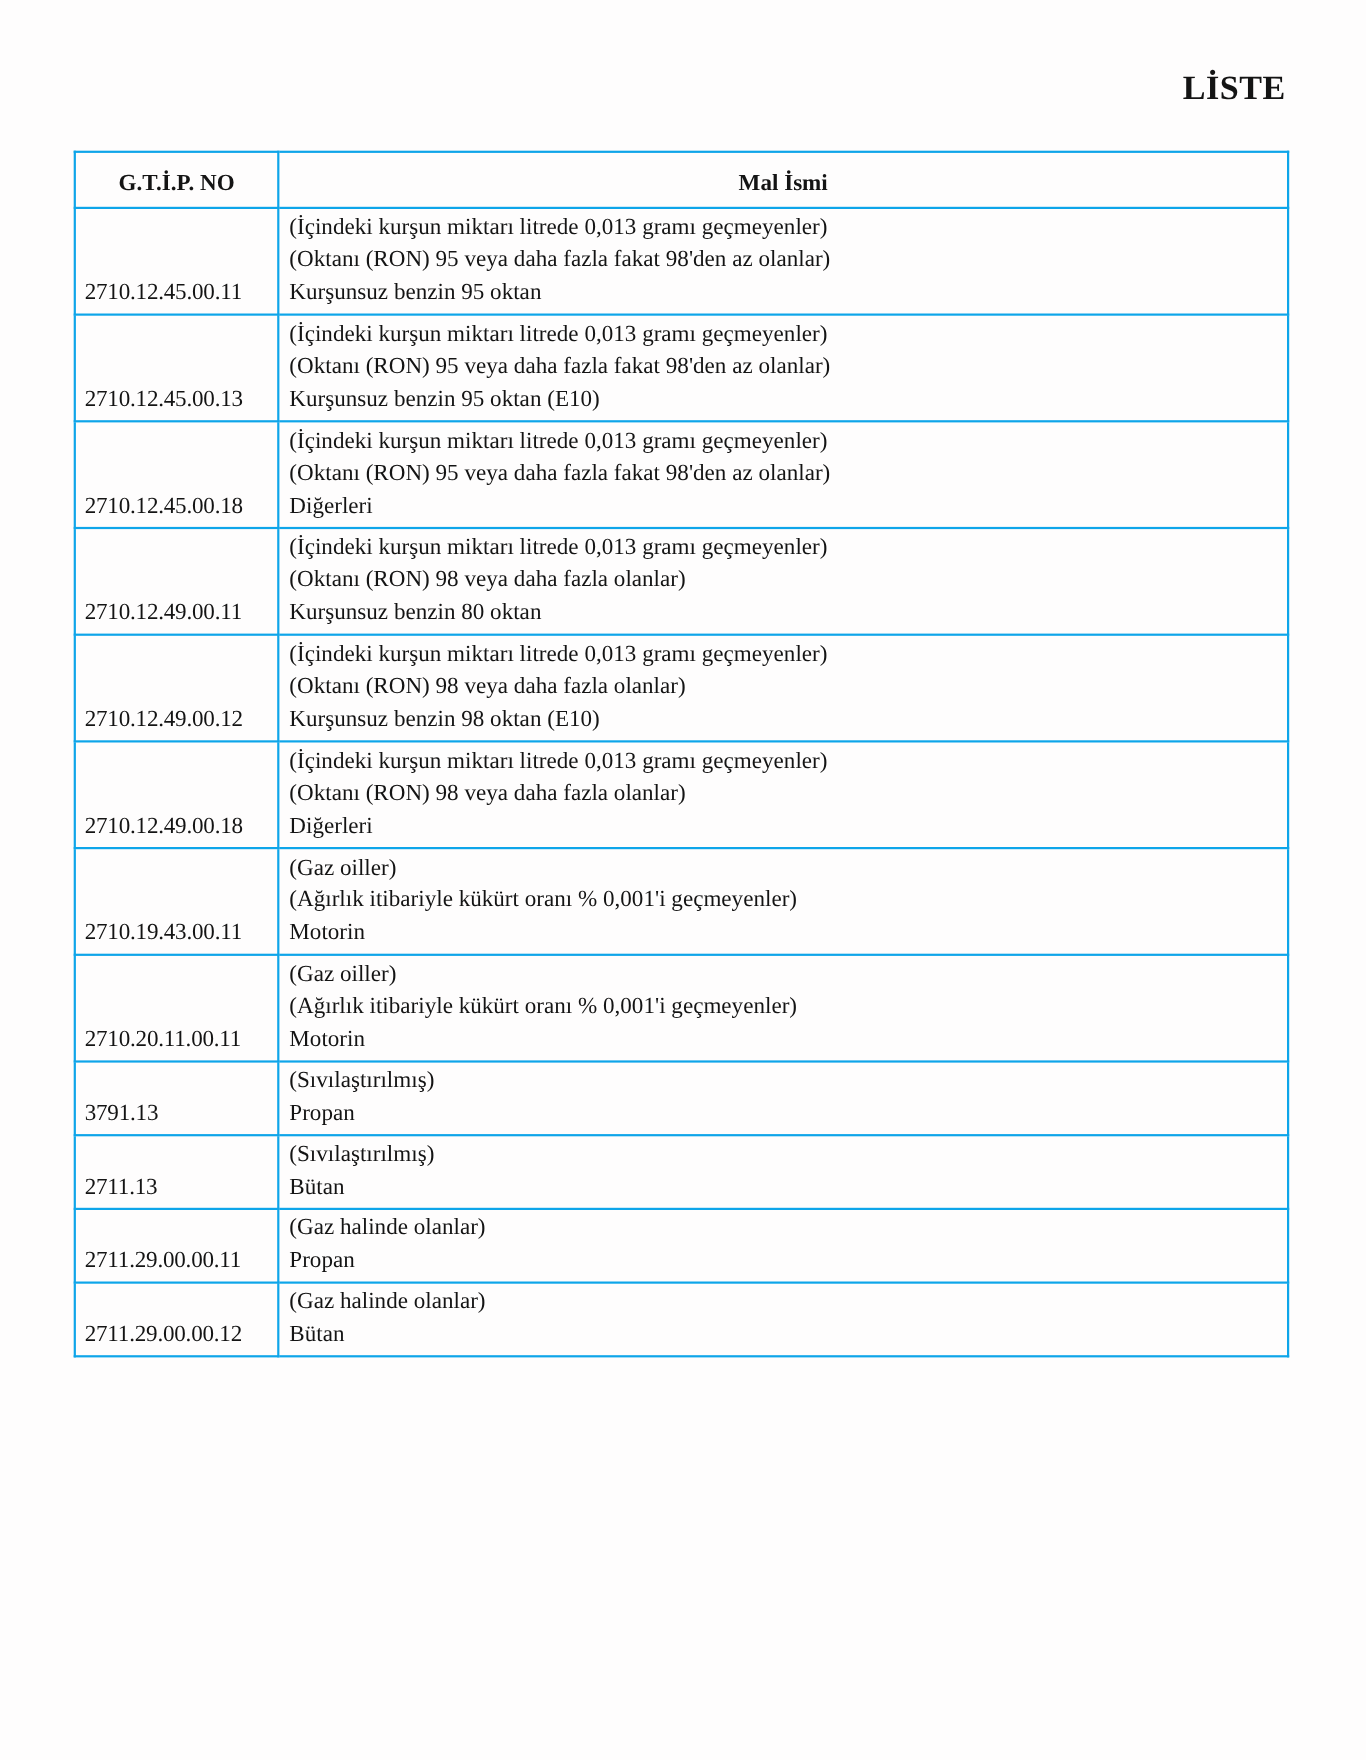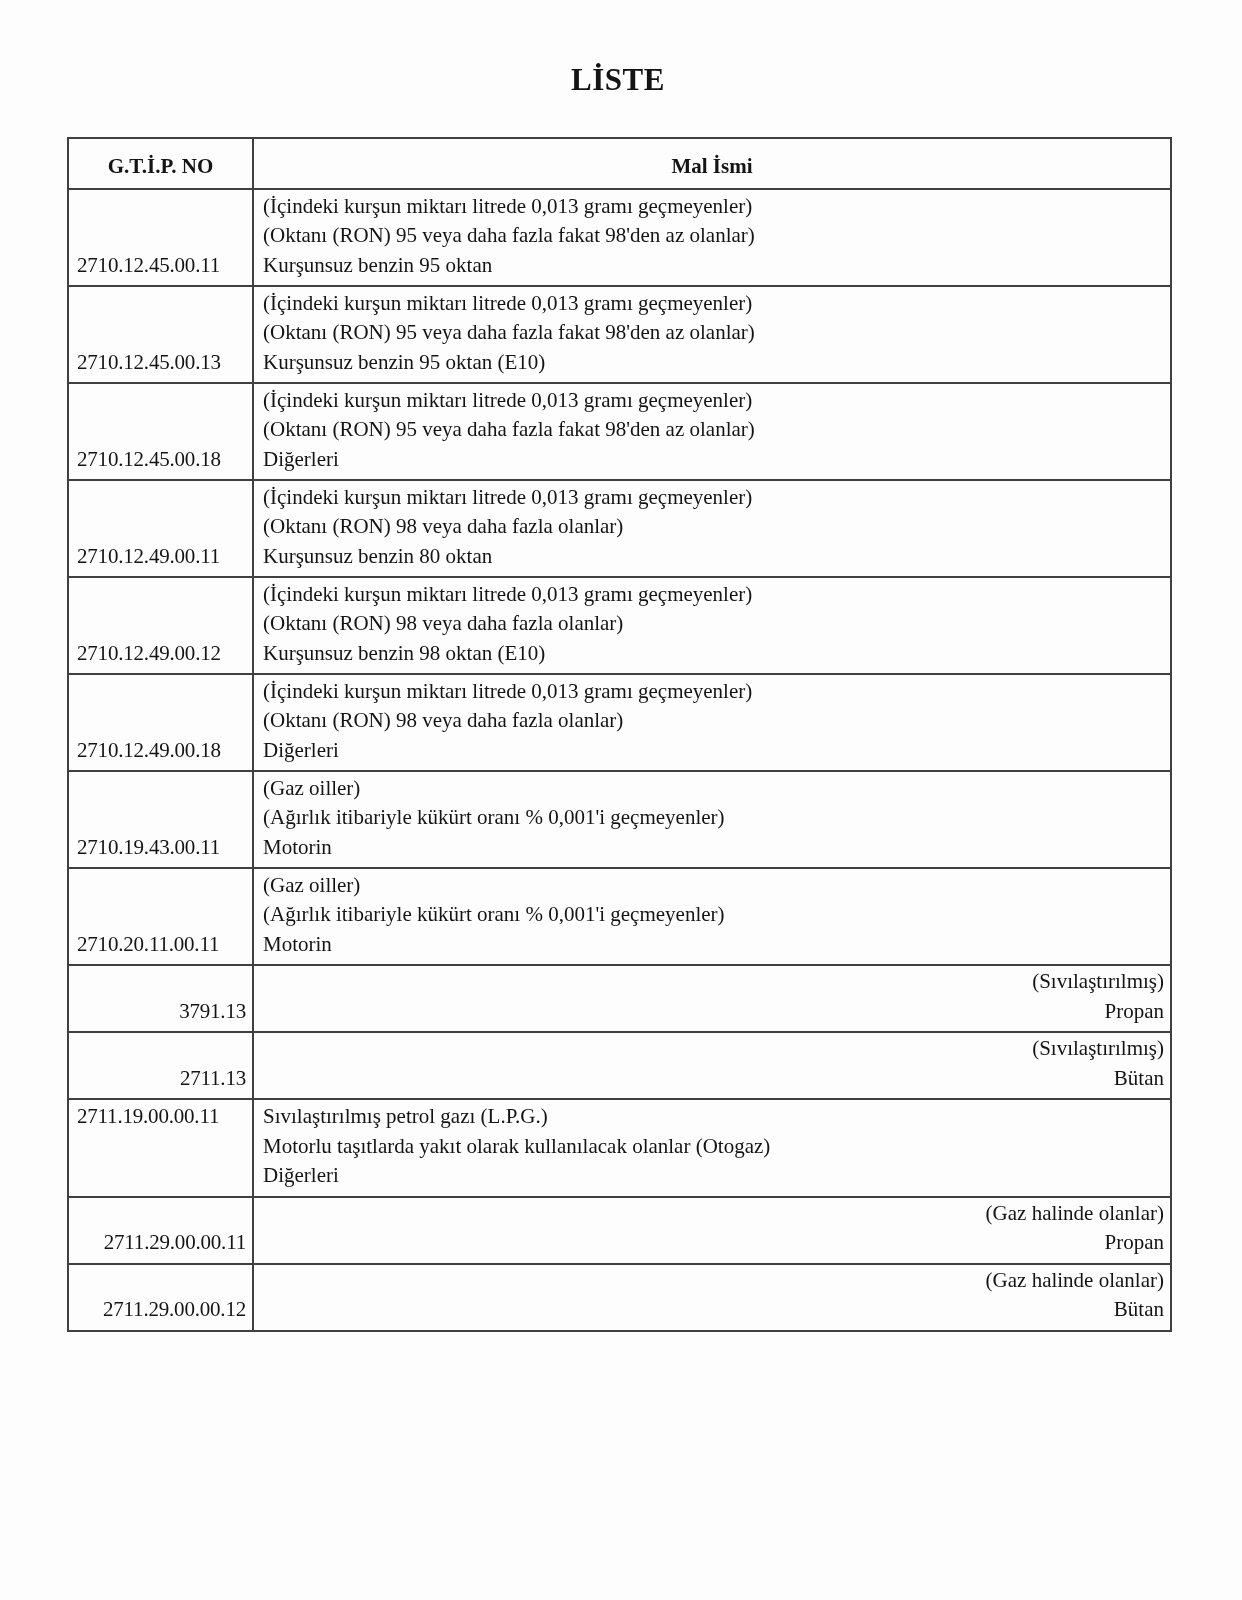--- a/index.html
+++ b/index.html
@@ -12,36 +12,36 @@
     body {
       position: relative;
       font-family: "Liberation Serif", "DejaVu Serif", serif;
       color: #141414;
     }
     .page-title {
       position: absolute;
       top: 62px;
       left: 67px;
       width: 1102px;
-      text-align: center;
+      text-align: right;
       font-size: 31px;
       font-weight: bold;
       letter-spacing: 0.5px;
       line-height: 36px;
     }
     table.list-table {
       position: absolute;
       top: 137px;
       left: 67px;
       width: 1103px;
       border-collapse: collapse;
       table-layout: fixed;
     }
     table.list-table td, table.list-table th {
-      border: 2px solid #404040;
+      border: 2px solid #0ea5e9;
       vertical-align: bottom;
       font-size: 21px;
       line-height: 29.5px;
     }
     col.c-code { width: 185px; }
     col.c-name { width: 918px; }
     th {
       height: 51px;
       font-weight: bold;
       text-align: center;
@@ -56,21 +56,21 @@
     }
     td.code.top { vertical-align: top; padding-top: 2px; }
     td.name {
       padding: 0 6px 5px 9px;
       margin-left: 45px;
     }
     td.name.top { vertical-align: top; padding-top: 2px; }
     .line { display: block; white-space: nowrap; }
     .line.bold { font-weight: normal; }
     tr.r3 td { height: 97px; }
-    tr.r2 td { height: 67px; text-align: right; }
+    tr.r2 td { height: 67px; }
     tr.r3top td { height: 97px; }
   </style>
 </head>
 <body>
 
 <div class="page-title">LİSTE</div>
 
 <table class="list-table">
   <colgroup>
     <col class="c-code">
@@ -165,28 +165,20 @@
     </tr>
 
     <tr class="r2">
       <td class="code">2711.13</td>
       <td class="name">
         <span class="line">(Sıvılaştırılmış)</span>
         <span class="line bold">Bütan</span>
       </td>
     </tr>
 
-    <tr class="r3top">
-      <td class="code top">2711.19.00.00.11</td>
-      <td class="name top">
-        <span class="line bold">Sıvılaştırılmış petrol gazı (L.P.G.)</span>
-        <span class="line">Motorlu taşıtlarda yakıt olarak kullanılacak olanlar (Otogaz)</span>
-        <span class="line">Diğerleri</span>
-      </td>
-    </tr>
 
     <tr class="r2">
       <td class="code">2711.29.00.00.11</td>
       <td class="name">
         <span class="line">(Gaz halinde olanlar)</span>
         <span class="line bold">Propan</span>
       </td>
     </tr>
 
     <tr class="r2">

